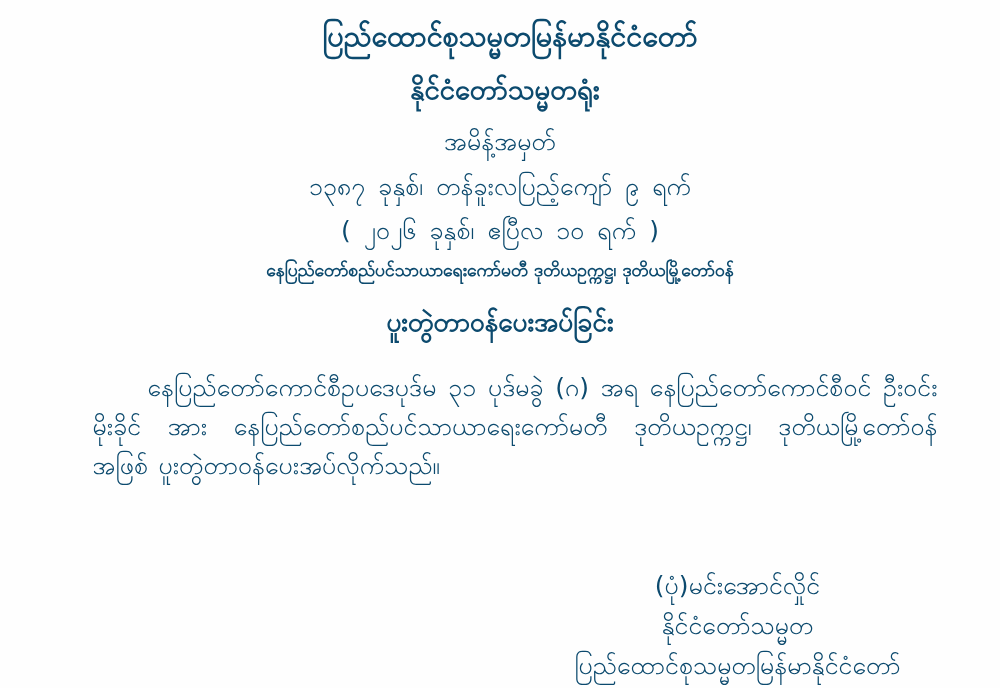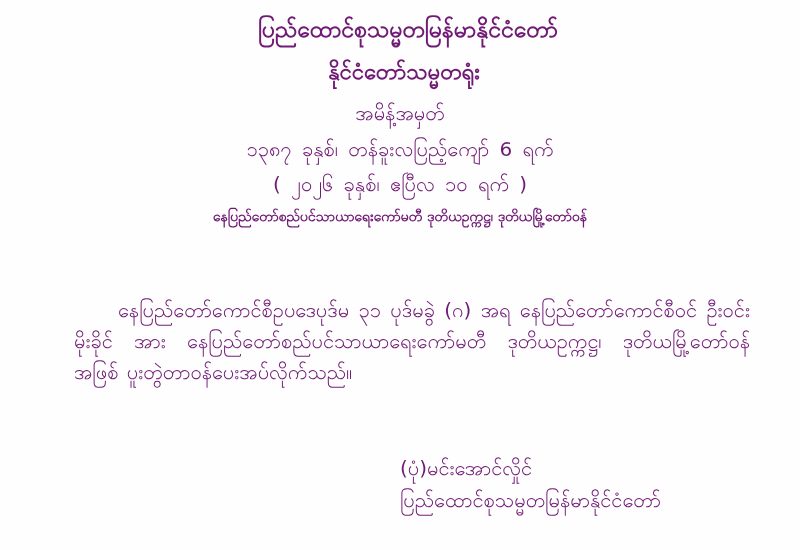--- a/index.html
+++ b/index.html
@@ -1,21 +1,21 @@
 <!DOCTYPE html>
 <html><head>
 <meta charset="utf-8">
 <style>
   html, body { margin: 0; padding: 0; }
   .page {
     position: relative;
     width: 800px;
     height: 550px;
     background: #fefefe;
-    color: #701a75;
+    color: #0c4a6e;
     font-family: "DejaVu Sans", "Liberation Sans", sans-serif;
     overflow: hidden;
   }
   .centered {
     position: absolute;
     left: 0;
     width: 100%;
     text-align: center;
     white-space: nowrap;
   }
@@ -44,46 +44,49 @@
     margin: 12px;
     font-size: 20px;
     line-height: 31px;
     text-align: justify;
     text-indent: 44px;
     word-spacing: 2px;
   }
   .signature-block {
     position: absolute;
     top: 452px;
-    left: 400px;
+    left: 410px;
     width: 360px;
+    text-align: center;
     font-size: 20px;
     line-height: 32px;
   }
 </style>
 </head>
 <body>
 
 <div class="page">
 
   <div class="centered state-title">ပြည်ထောင်စုသမ္မတမြန်မာနိုင်ငံတော်</div>
 
   <div class="centered office-title">နိုင်ငံတော်သမ္မတရုံး</div>
 
   <div class="order-line">
     <span>အမိန့်အမှတ်</span>
   </div>
 
-  <div class="centered date-mm">၁၃၈၇ ခုနှစ်၊ တန်ခူးလပြည့်ကျော် 6 ရက်</div>
+  <div class="centered date-mm">၁၃၈၇ ခုနှစ်၊ တန်ခူးလပြည့်ကျော် ၉ ရက်</div>
 
   <div class="centered date-en">( ၂၀၂၆ ခုနှစ်၊ ဧပြီလ ၁၀ ရက် )</div>
 
   <div class="centered subject-1">နေပြည်တော်စည်ပင်သာယာရေးကော်မတီ ဒုတိယဥက္ကဋ္ဌ၊ ဒုတိယမြို့တော်ဝန်</div>
 
+  <div class="centered subject-2">ပူးတွဲတာဝန်ပေးအပ်ခြင်း</div>
 
   <p class="body-paragraph">နေပြည်တော်ကောင်စီဥပဒေပုဒ်မ ၃၁ ပုဒ်မခွဲ (ဂ) အရ နေပြည်တော်ကောင်စီဝင် ဦးဝင်းမိုးခိုင် အား နေပြည်တော်စည်ပင်သာယာရေးကော်မတီ ဒုတိယဥက္ကဋ္ဌ၊ ဒုတိယမြို့တော်ဝန် အဖြစ် ပူးတွဲတာဝန်ပေးအပ်လိုက်သည်။</p>
 
   <div class="signature-block">
     <div>(ပုံ)မင်းအောင်လှိုင်</div>
+    <div>နိုင်ငံတော်သမ္မတ</div>
     <div>ပြည်ထောင်စုသမ္မတမြန်မာနိုင်ငံတော်</div>
   </div>
 
 </div>
 
 </body></html>

